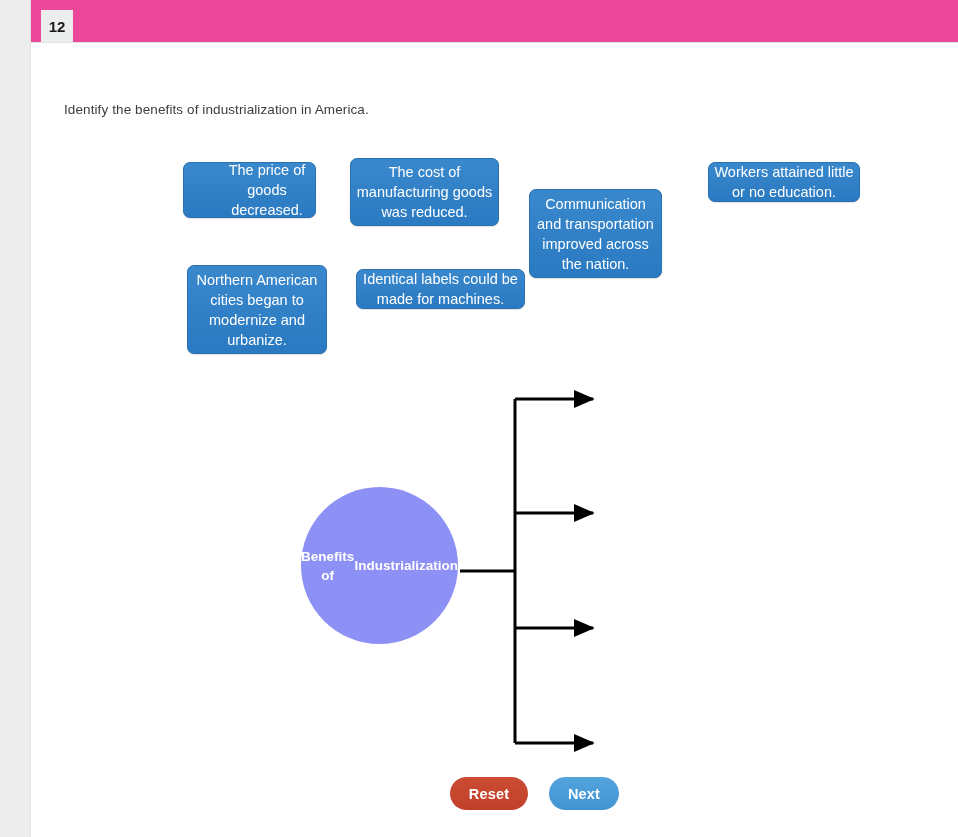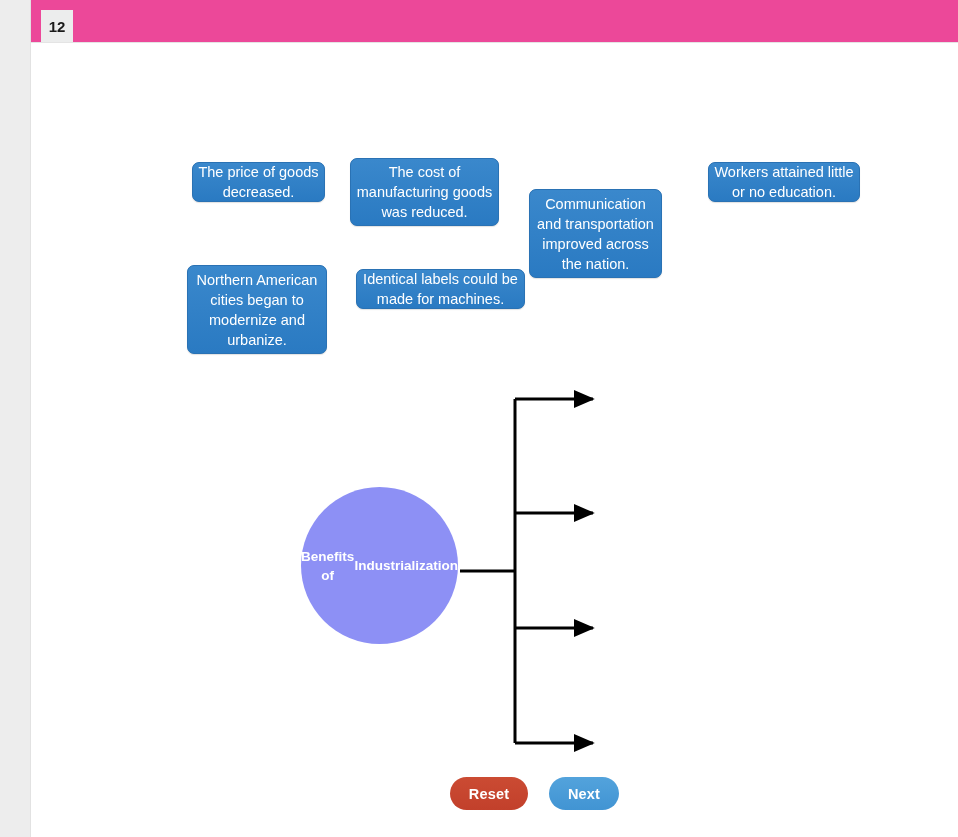--- a/index.html
+++ b/index.html
@@ -152,20 +152,21 @@
 </head>
 <body>
 
 <div id="page-root">
   <div id="content-card">
 
     <div id="tab-strip">
       <div id="tab-question">12</div>
     </div>
 
+    <div class="instruction" id="instruction-2">Identify the benefits of industrialization in America.</div>
 
     <svg id="diagram" viewBox="0 0 928 837" width="928" height="837" xmlns="http://www.w3.org/2000/svg">
       <defs>
         <marker id="arrowhead" markerWidth="7" markerHeight="6" refX="6.4" refY="3" orient="auto" markerUnits="strokeWidth">
           <path d="M0,0 L7,3 L0,6 z" fill="#000000"></path>
         </marker>
       </defs>
 
       <line x1="484" y1="399" x2="484" y2="743" stroke="#000000" stroke-width="3"></line>
 
@@ -176,21 +177,21 @@
       <line x1="484" y1="628" x2="562" y2="628" stroke="#000000" stroke-width="3" marker-end="url(#arrowhead)"></line>
       <line x1="484" y1="743" x2="562" y2="743" stroke="#000000" stroke-width="3" marker-end="url(#arrowhead)"></line>
     </svg>
 
     <div id="center-circle">
       <span>Benefits of</span>
       <span>Industrialization</span>
     </div>
 
     <div id="label-layer">
-        <div class="label-tile" style="left: 161px; top: 162px; width: 133px; height: 40px;">The price of goods decreased.</div>
+        <div class="label-tile" style="left: 152px; top: 162px; width: 133px; height: 56px; padding-left: 39px;">The price of goods decreased.</div>
         <div class="label-tile" style="left: 319px; top: 158px; width: 149px; height: 68px;">The cost of manufacturing goods was reduced.</div>
         <div class="label-tile" style="left: 498px; top: 158px; width: 133px; height: 89px; margin-top: 31px;">Communication and transportation improved across the nation.</div>
         <div class="label-tile" style="left: 677px; top: 162px; width: 152px; height: 40px;">Workers attained little or no education.</div>
         <div class="label-tile" style="left: 156px; top: 265px; width: 140px; height: 89px;">Northern American cities began to modernize and urbanize.</div>
         <div class="label-tile" style="left: 325px; top: 269px; width: 169px; height: 40px;">Identical labels could be made for machines.</div>
       </div>
 
     <button class="footer-btn" id="btn-reset">Reset</button>
     <button class="footer-btn" id="btn-next">Next</button>
 

